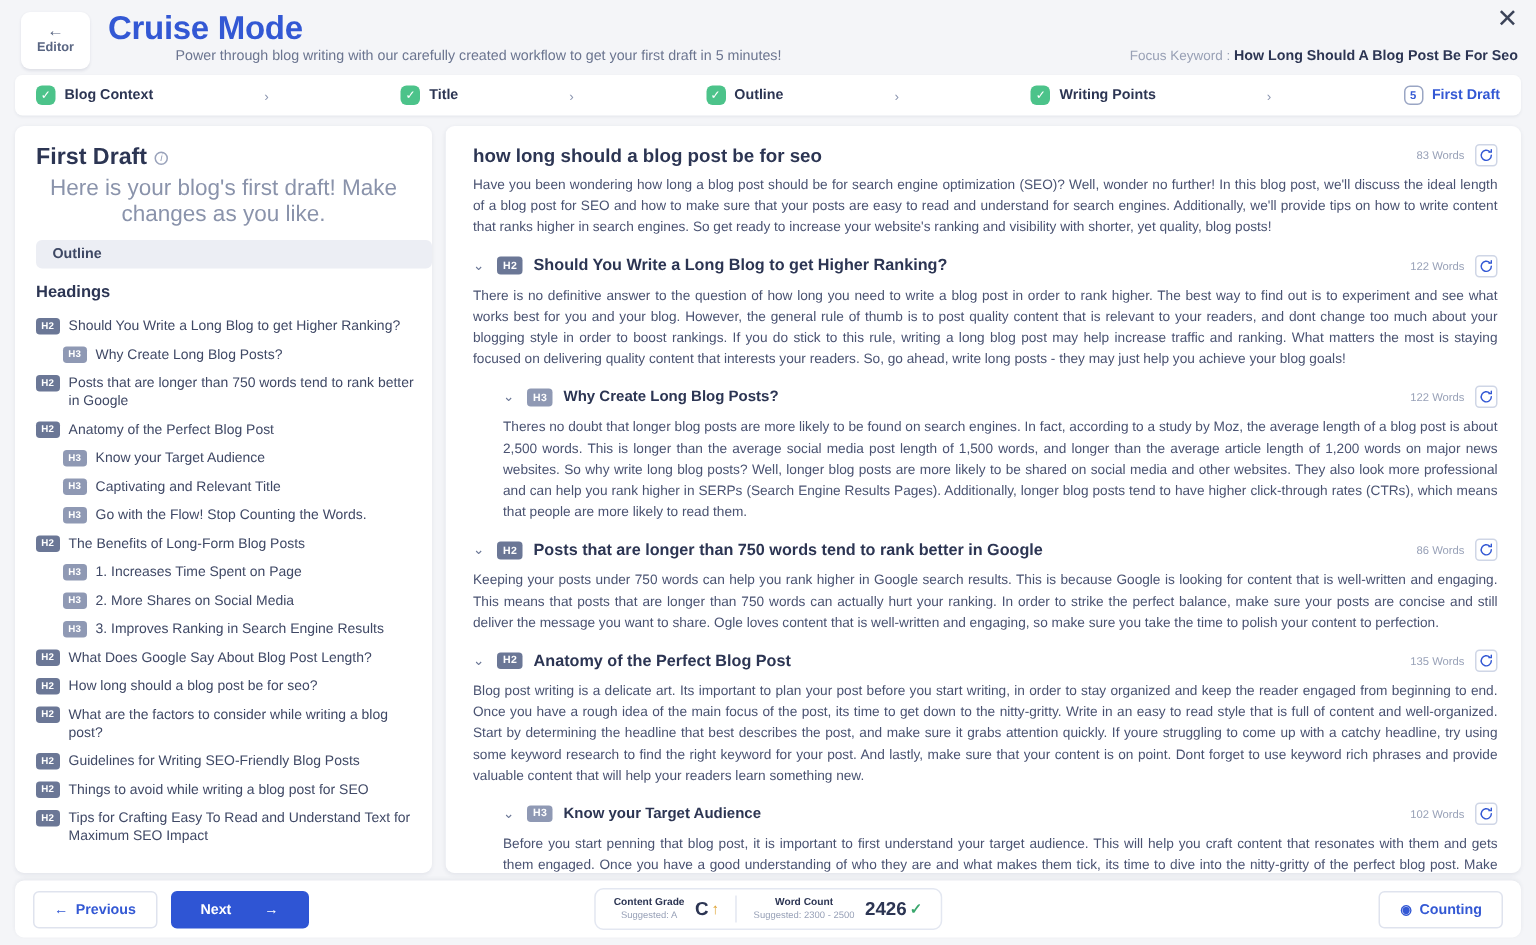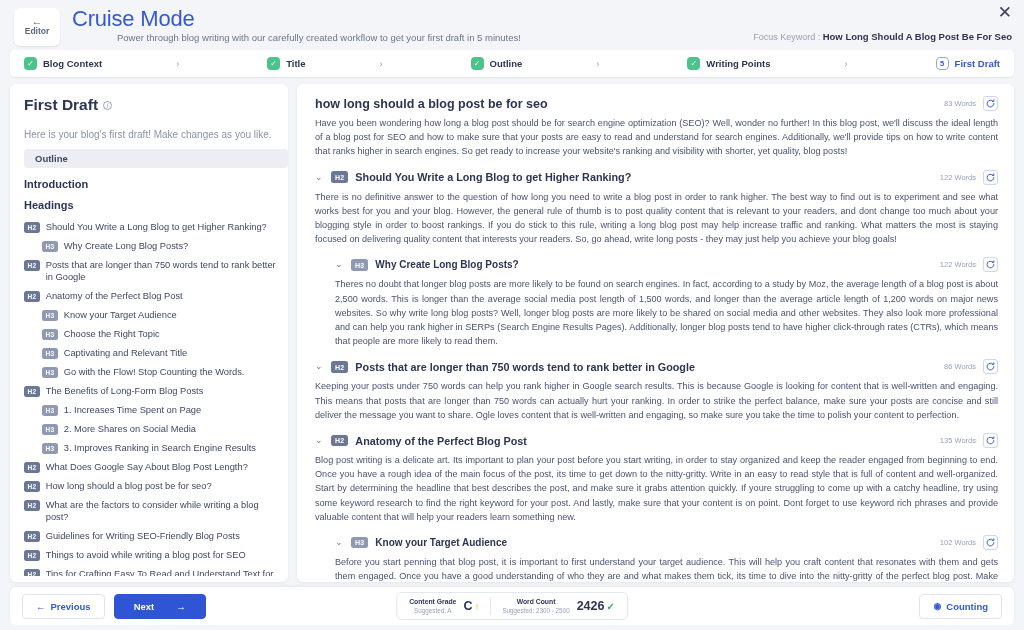--- a/index.html
+++ b/index.html
@@ -28,21 +28,21 @@
     box-shadow: 0 1px 2px rgba(40,50,90,.10);
     cursor: pointer;
     flex: none;
     margin-top: 2px;
   }
   .editor-back .arw { font-size: 11px; color: #5a6683; line-height: 9px; }
   .editor-back .lbl { font-size: 8.5px; color: #5a6683; font-weight: 600; line-height: 11px; }
 
   .title-block { margin-left: 12px; }
   .cruise-title {
-    font-size: 22px; font-weight: normal;
+    font-size: 22px; font-weight: bold;
     color: #3358d4; letter-spacing: -.2px;
     line-height: 25px;
   }
   .cruise-sub {
     font-size: 9.5px; color: #6b7590;
     margin-top: 1px;
     padding-left: 45px;
   }
   .header-right {
     position: absolute; right: 12px; top: 4px;
@@ -118,21 +118,21 @@
     font-size: 15.5px; font-weight: bold; color: #2c3553;
     display: flex; align-items: center; gap: 5px;
   }
   .info-dot {
     width: 9px; height: 9px; border-radius: 50%;
     border: 1px solid #9aa3bb; color: #9aa3bb;
     font-size: 7px; line-height: 8px; text-align: center;
     font-style: italic; font-weight: normal;
     display: inline-block;
   }
-  .sb-desc { font-size: 10px; color: #8a93ab; margin-top: 15px; }
+  .sb-desc { font-size: 15px; color: #8a93ab; margin-top: 3px; text-align: center; }
   .outline-pill {
     display: inline-block;
     margin: 9px 0 2px 14px;
     background: #eceef4;
     color: #3d4763;
     font-size: 9.5px; font-weight: bold;
     padding: 4px 11px;
     border-radius: 4px;
     cursor: pointer;
   }
@@ -324,45 +324,40 @@
   <div class="sidebar">
     <div class="sb-head">
       <div class="sb-title">
         <span>First Draft</span>
         <span class="info-dot">i</span>
       </div>
       <div class="sb-desc">Here is your blog's first draft! Make changes as you like.</div>
     </div>
     <div class="outline-pill">Outline</div>
     <div class="sb-scroll" id="sb-scroll">
-        <div class="sb-section">Introduction</div>
         <div class="sb-section">Headings</div>
         <div class="outline-row">
           <span class="tag">H2</span>
           <span class="row-text">Should You Write a Long Blog to get Higher Ranking?</span>
         </div>
         <div class="outline-row lvl3">
           <span class="tag h3">H3</span>
           <span class="row-text">Why Create Long Blog Posts?</span>
         </div>
         <div class="outline-row">
           <span class="tag">H2</span>
           <span class="row-text">Posts that are longer than 750 words tend to rank better in Google</span>
         </div>
         <div class="outline-row">
           <span class="tag">H2</span>
           <span class="row-text">Anatomy of the Perfect Blog Post</span>
         </div>
         <div class="outline-row lvl3">
           <span class="tag h3">H3</span>
           <span class="row-text">Know your Target Audience</span>
-        </div>
-        <div class="outline-row lvl3">
-          <span class="tag h3">H3</span>
-          <span class="row-text">Choose the Right Topic</span>
         </div>
         <div class="outline-row lvl3">
           <span class="tag h3">H3</span>
           <span class="row-text">Captivating and Relevant Title</span>
         </div>
         <div class="outline-row lvl3">
           <span class="tag h3">H3</span>
           <span class="row-text">Go with the Flow! Stop Counting the Words.</span>
         </div>
         <div class="outline-row">

